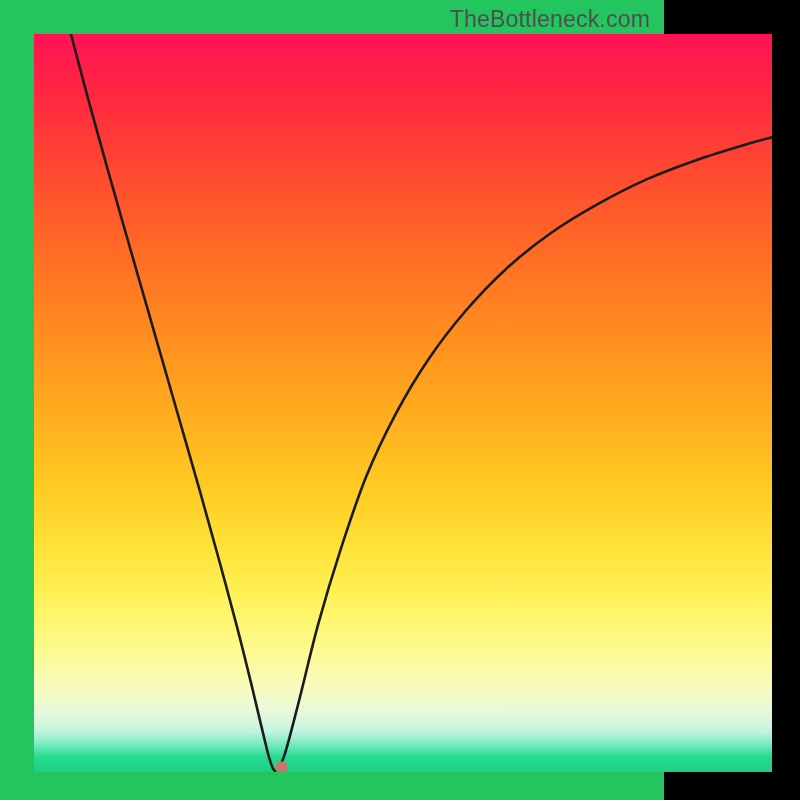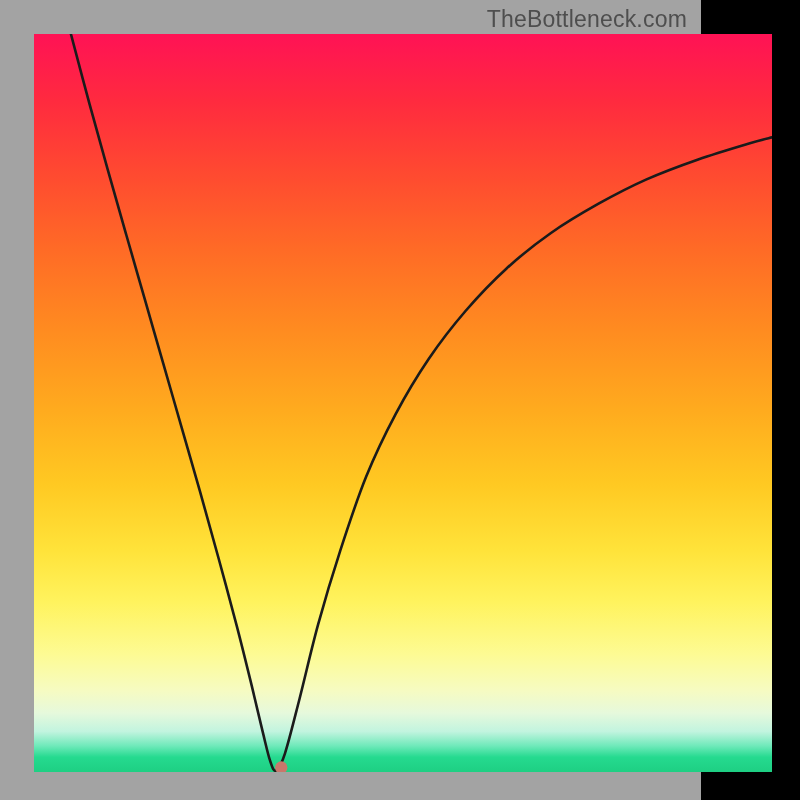--- a/index.html
+++ b/index.html
@@ -8,22 +8,21 @@
     width: 800px;
     height: 800px;
     overflow: hidden;
     background: #000;
     font-family: Arial, Helvetica, sans-serif;
   }
   .stage {
     position: relative;
     width: 664px;
     height: 800px;
-    background: #a3a3a3;
-    padding-left: 37px;
+    background: #22c55e;
   }
   .plot-area {
     position: absolute;
     left: 34px;
     top: 34px;
     width: 738px;
     height: 738px;
     background: linear-gradient(
       to bottom,
       #ff1255 0%,

